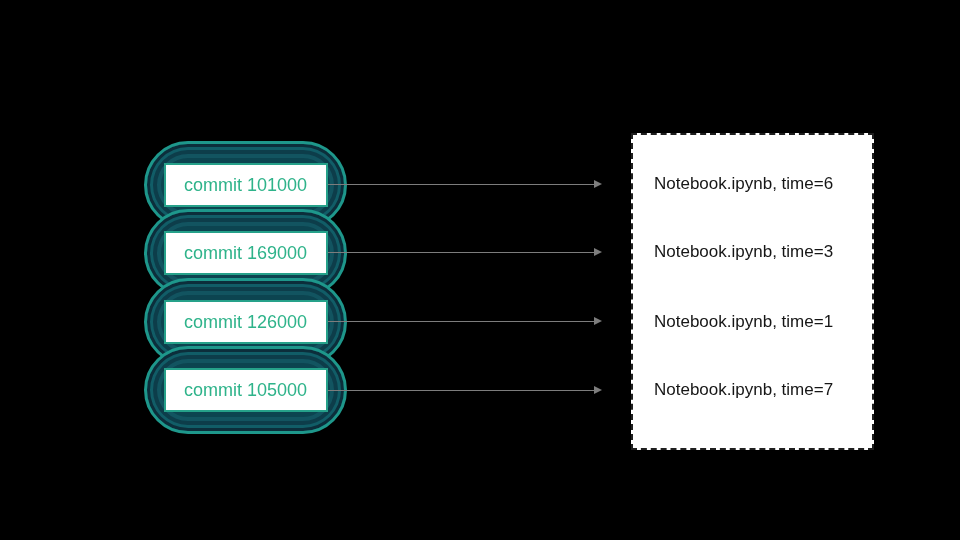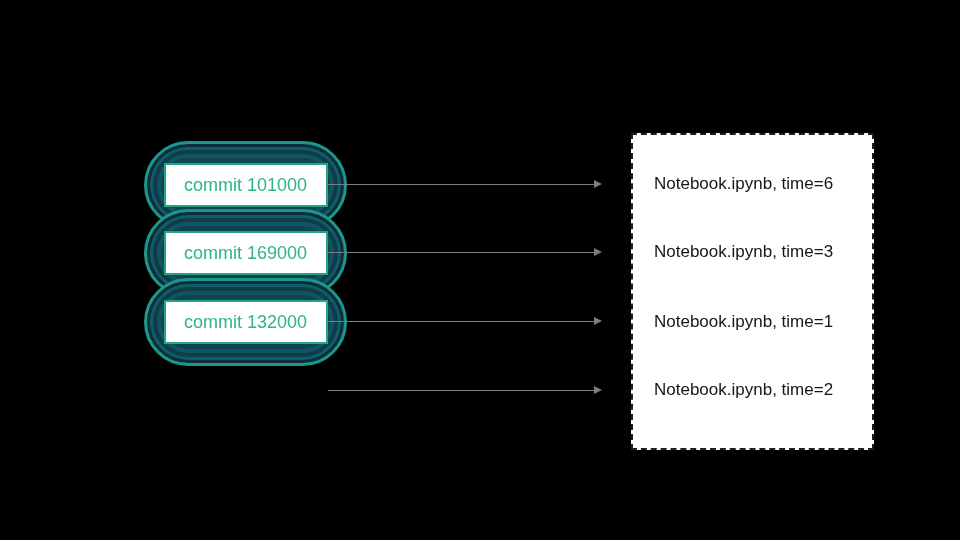--- a/index.html
+++ b/index.html
@@ -120,28 +120,33 @@
       <span class="commit-label">commit 101000</span>
     </div>
   </div>
   <div class="pill r1">
     <div class="pill-inner">
       <span class="commit-label">commit 169000</span>
     </div>
   </div>
   <div class="pill r2">
     <div class="pill-inner">
-      <span class="commit-label">commit 132000</span>
+      <span class="commit-label">commit 126000</span>
+    </div>
+  </div>
+  <div class="pill r3">
+    <div class="pill-inner">
+      <span class="commit-label">commit 105000</span>
     </div>
   </div>
 
   <div class="arrow r0"></div>
   <div class="arrow r1"></div>
   <div class="arrow r2"></div>
   <div class="arrow r3"></div>
 
   <div class="file-box"></div>
   <div class="file-row r0">Notebook.ipynb, time=6</div>
   <div class="file-row r1">Notebook.ipynb, time=3</div>
   <div class="file-row r2">Notebook.ipynb, time=1</div>
-  <div class="file-row r3">Notebook.ipynb, time=2</div>
+  <div class="file-row r3">Notebook.ipynb, time=7</div>
 
 </div>
 
 </body></html>

